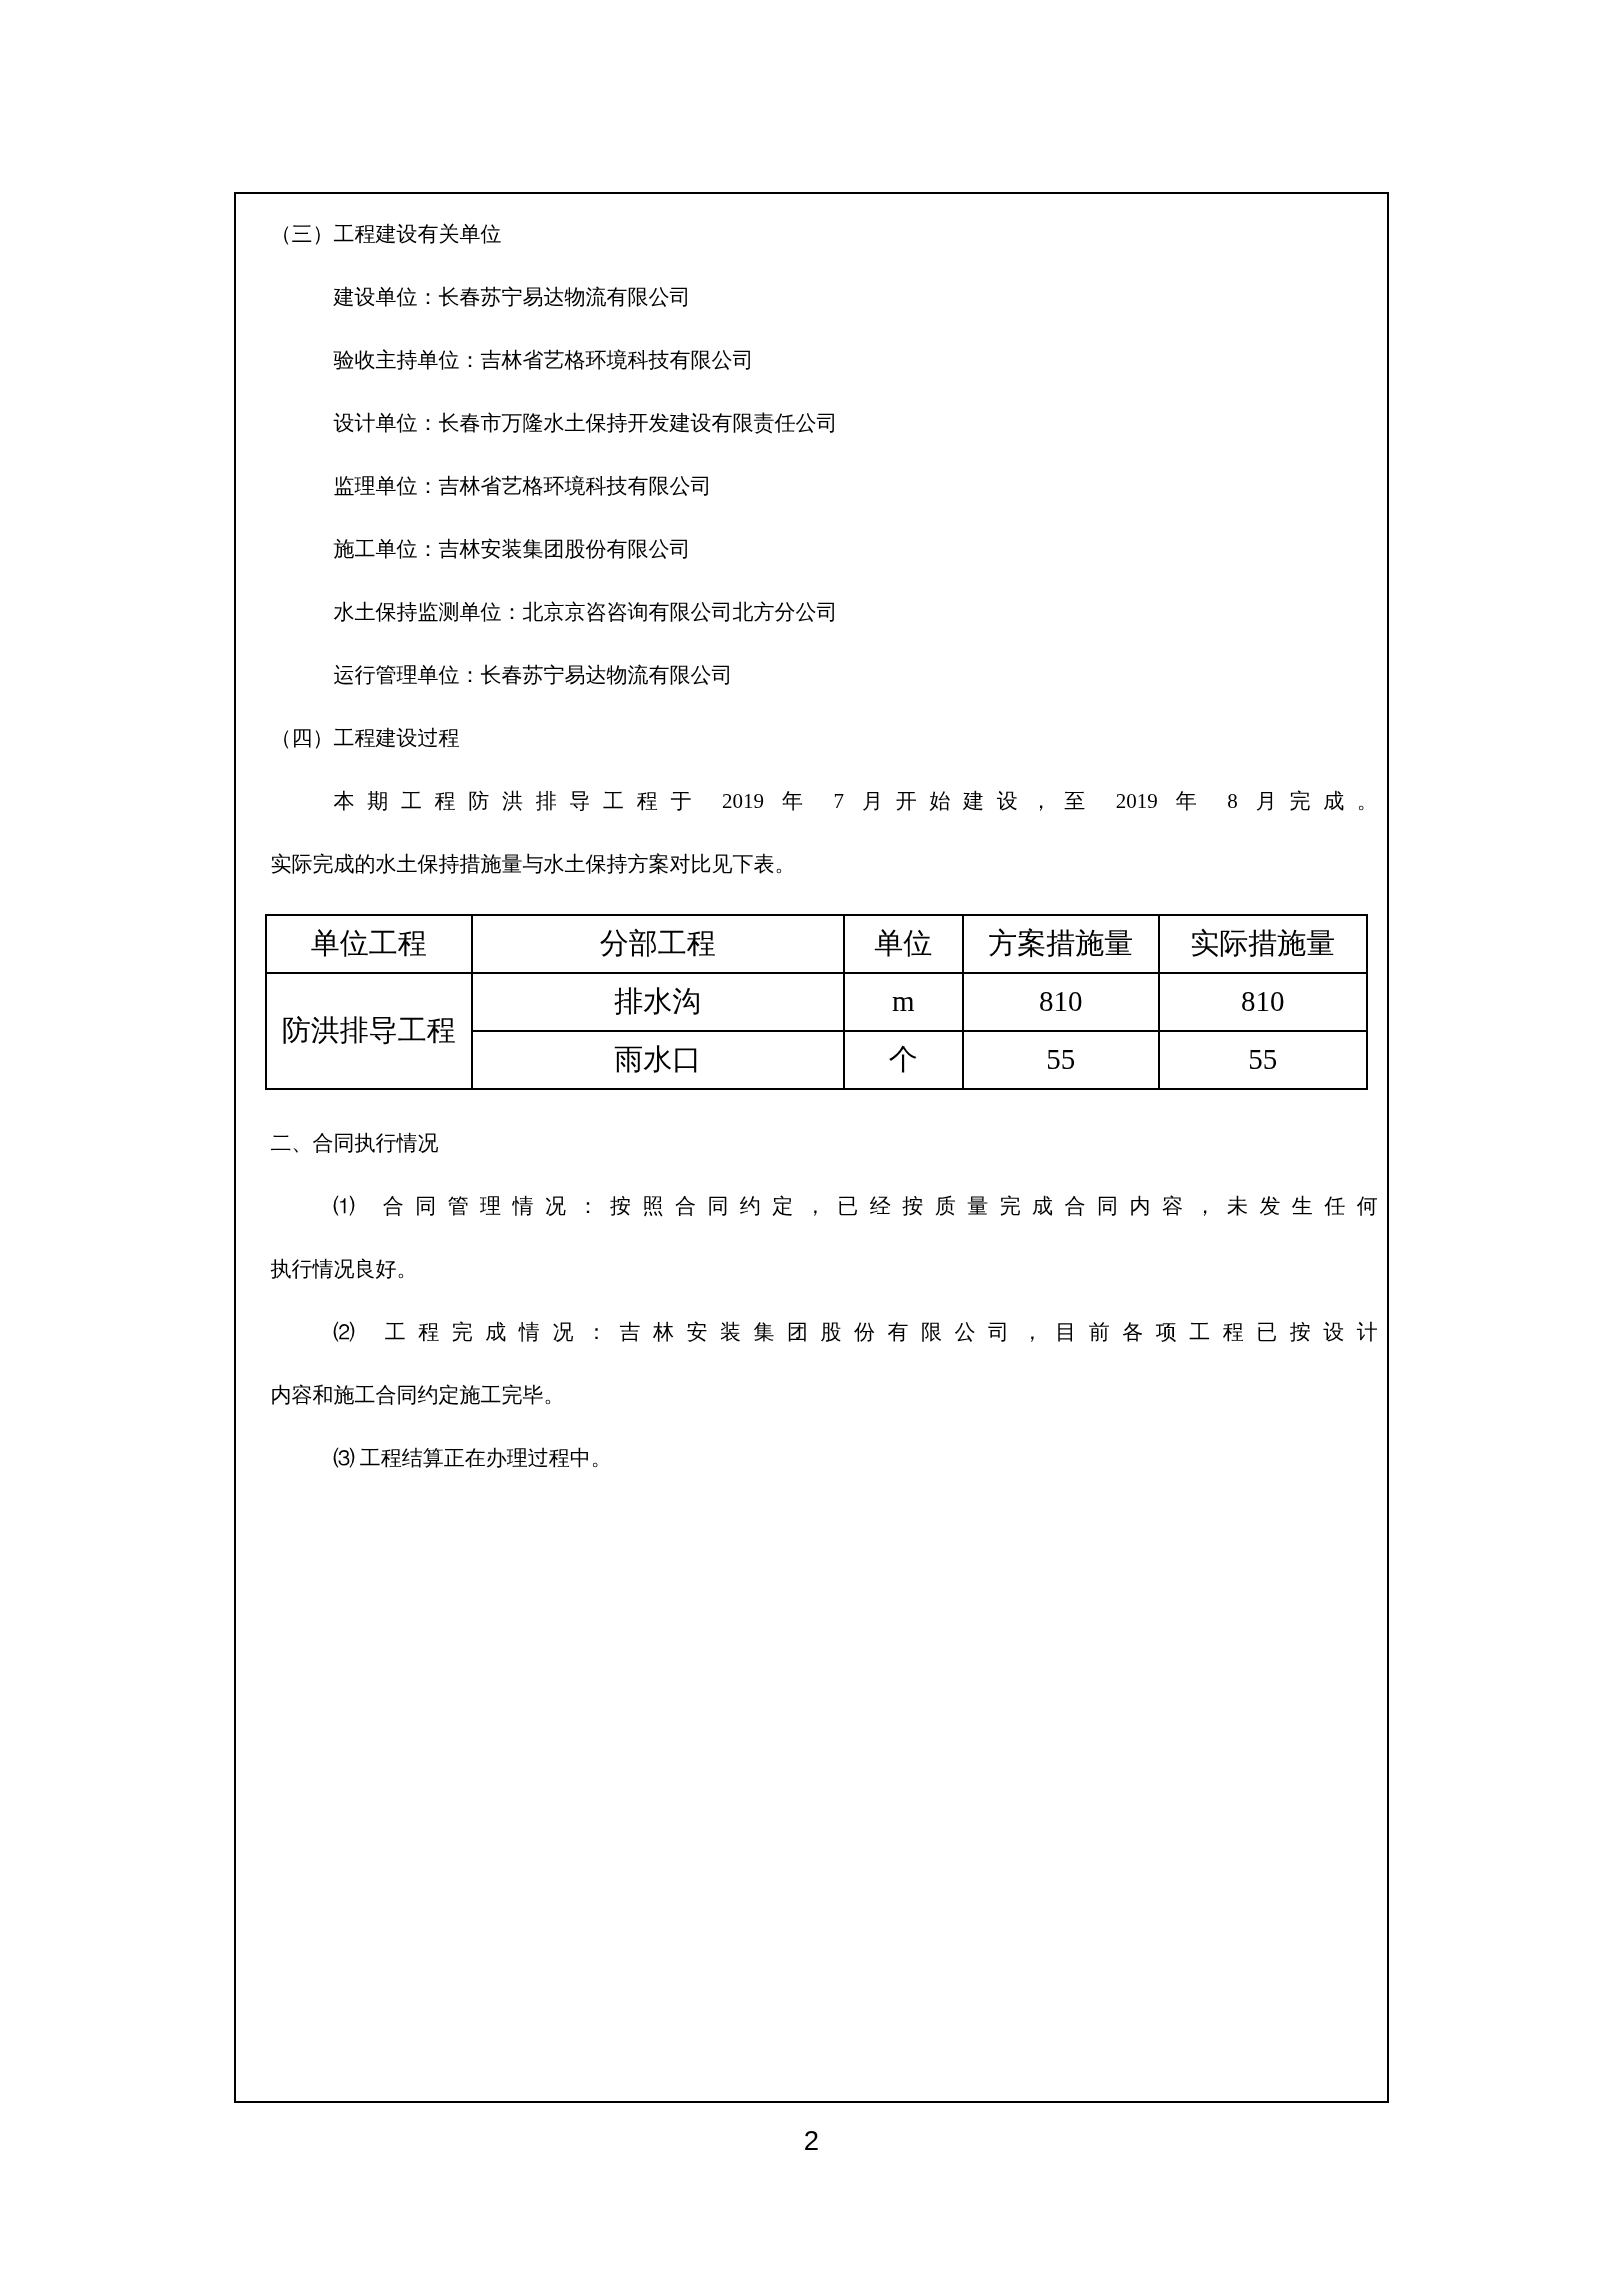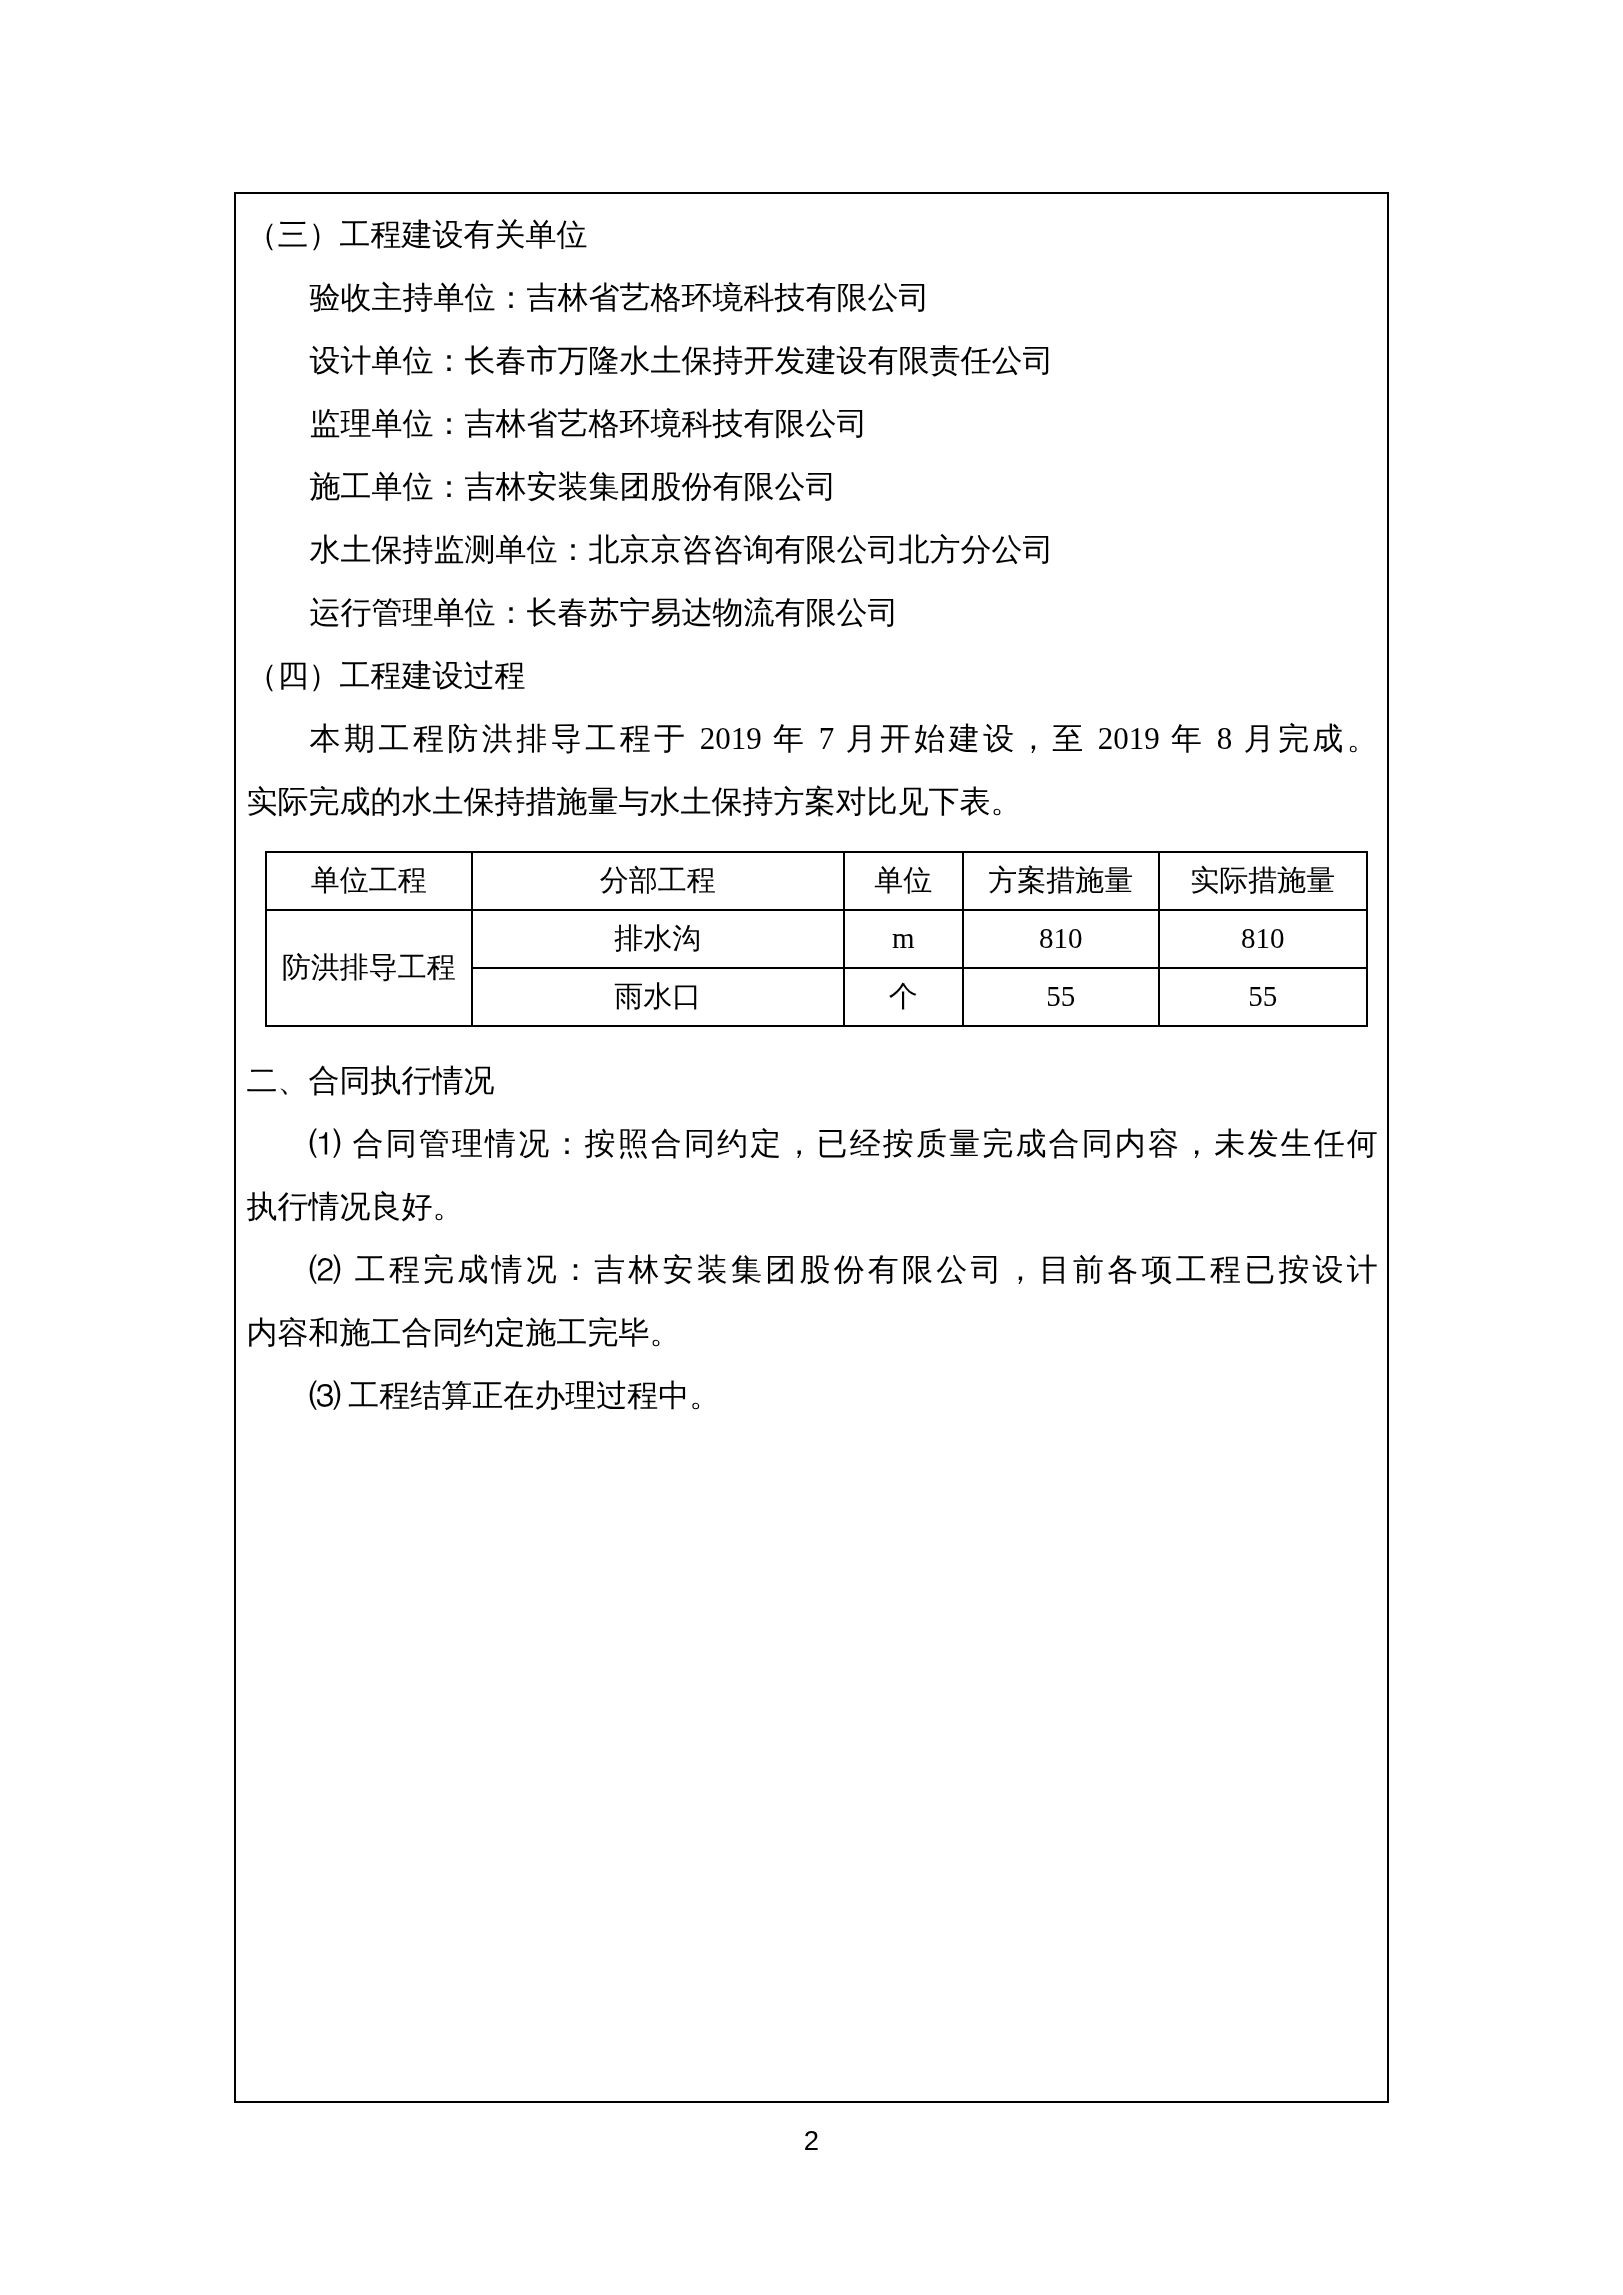--- a/index.html
+++ b/index.html
@@ -24,24 +24,25 @@
     box-sizing: border-box;
     background: #ffffff;
   }
   .content {
     box-sizing: border-box;
     width: 100%;
     height: 100%;
     padding: 9.2px 9.2px 0 10.5px;
   }
   .line {
-    font-size: 31px;
+    font-size: 21px;
     line-height: 63px;
     height: 63px;
     overflow: visible;
+    margin-left: 24px;
   }
   .indent { text-indent: 63px; }
   .bold { font-weight: normal; }
   .fill {
     text-align: justify;
     text-align-last: justify;
     text-justify: inter-character;
     font-family: Liberation Serif, serif;
   }
   
@@ -79,20 +80,21 @@
   }
 </style>
 </head>
 <body>
 
 <div class="sheet-border">
   <div class="content">
 
     <div class="line">（三）工程建设有关单位</div>
 
+    <div class="line indent">建设单位：长春苏宁易达物流有限公司</div>
     <div class="line indent">验收主持单位：吉林省艺格环境科技有限公司</div>
     <div class="line indent">设计单位：长春市万隆水土保持开发建设有限责任公司</div>
     <div class="line indent">监理单位：吉林省艺格环境科技有限公司</div>
     <div class="line indent">施工单位：吉林安装集团股份有限公司</div>
     <div class="line indent">水土保持监测单位：北京京咨咨询有限公司北方分公司</div>
     <div class="line indent">运行管理单位：长春苏宁易达物流有限公司</div>
 
     <div class="line">（四）工程建设过程</div>
     <div class="line indent fill">本期工程防洪排导工程于 2019 年 7 月开始建设，至 2019 年 8 月完成。</div>
     <div class="line">实际完成的水土保持措施量与水土保持方案对比见下表。</div>

